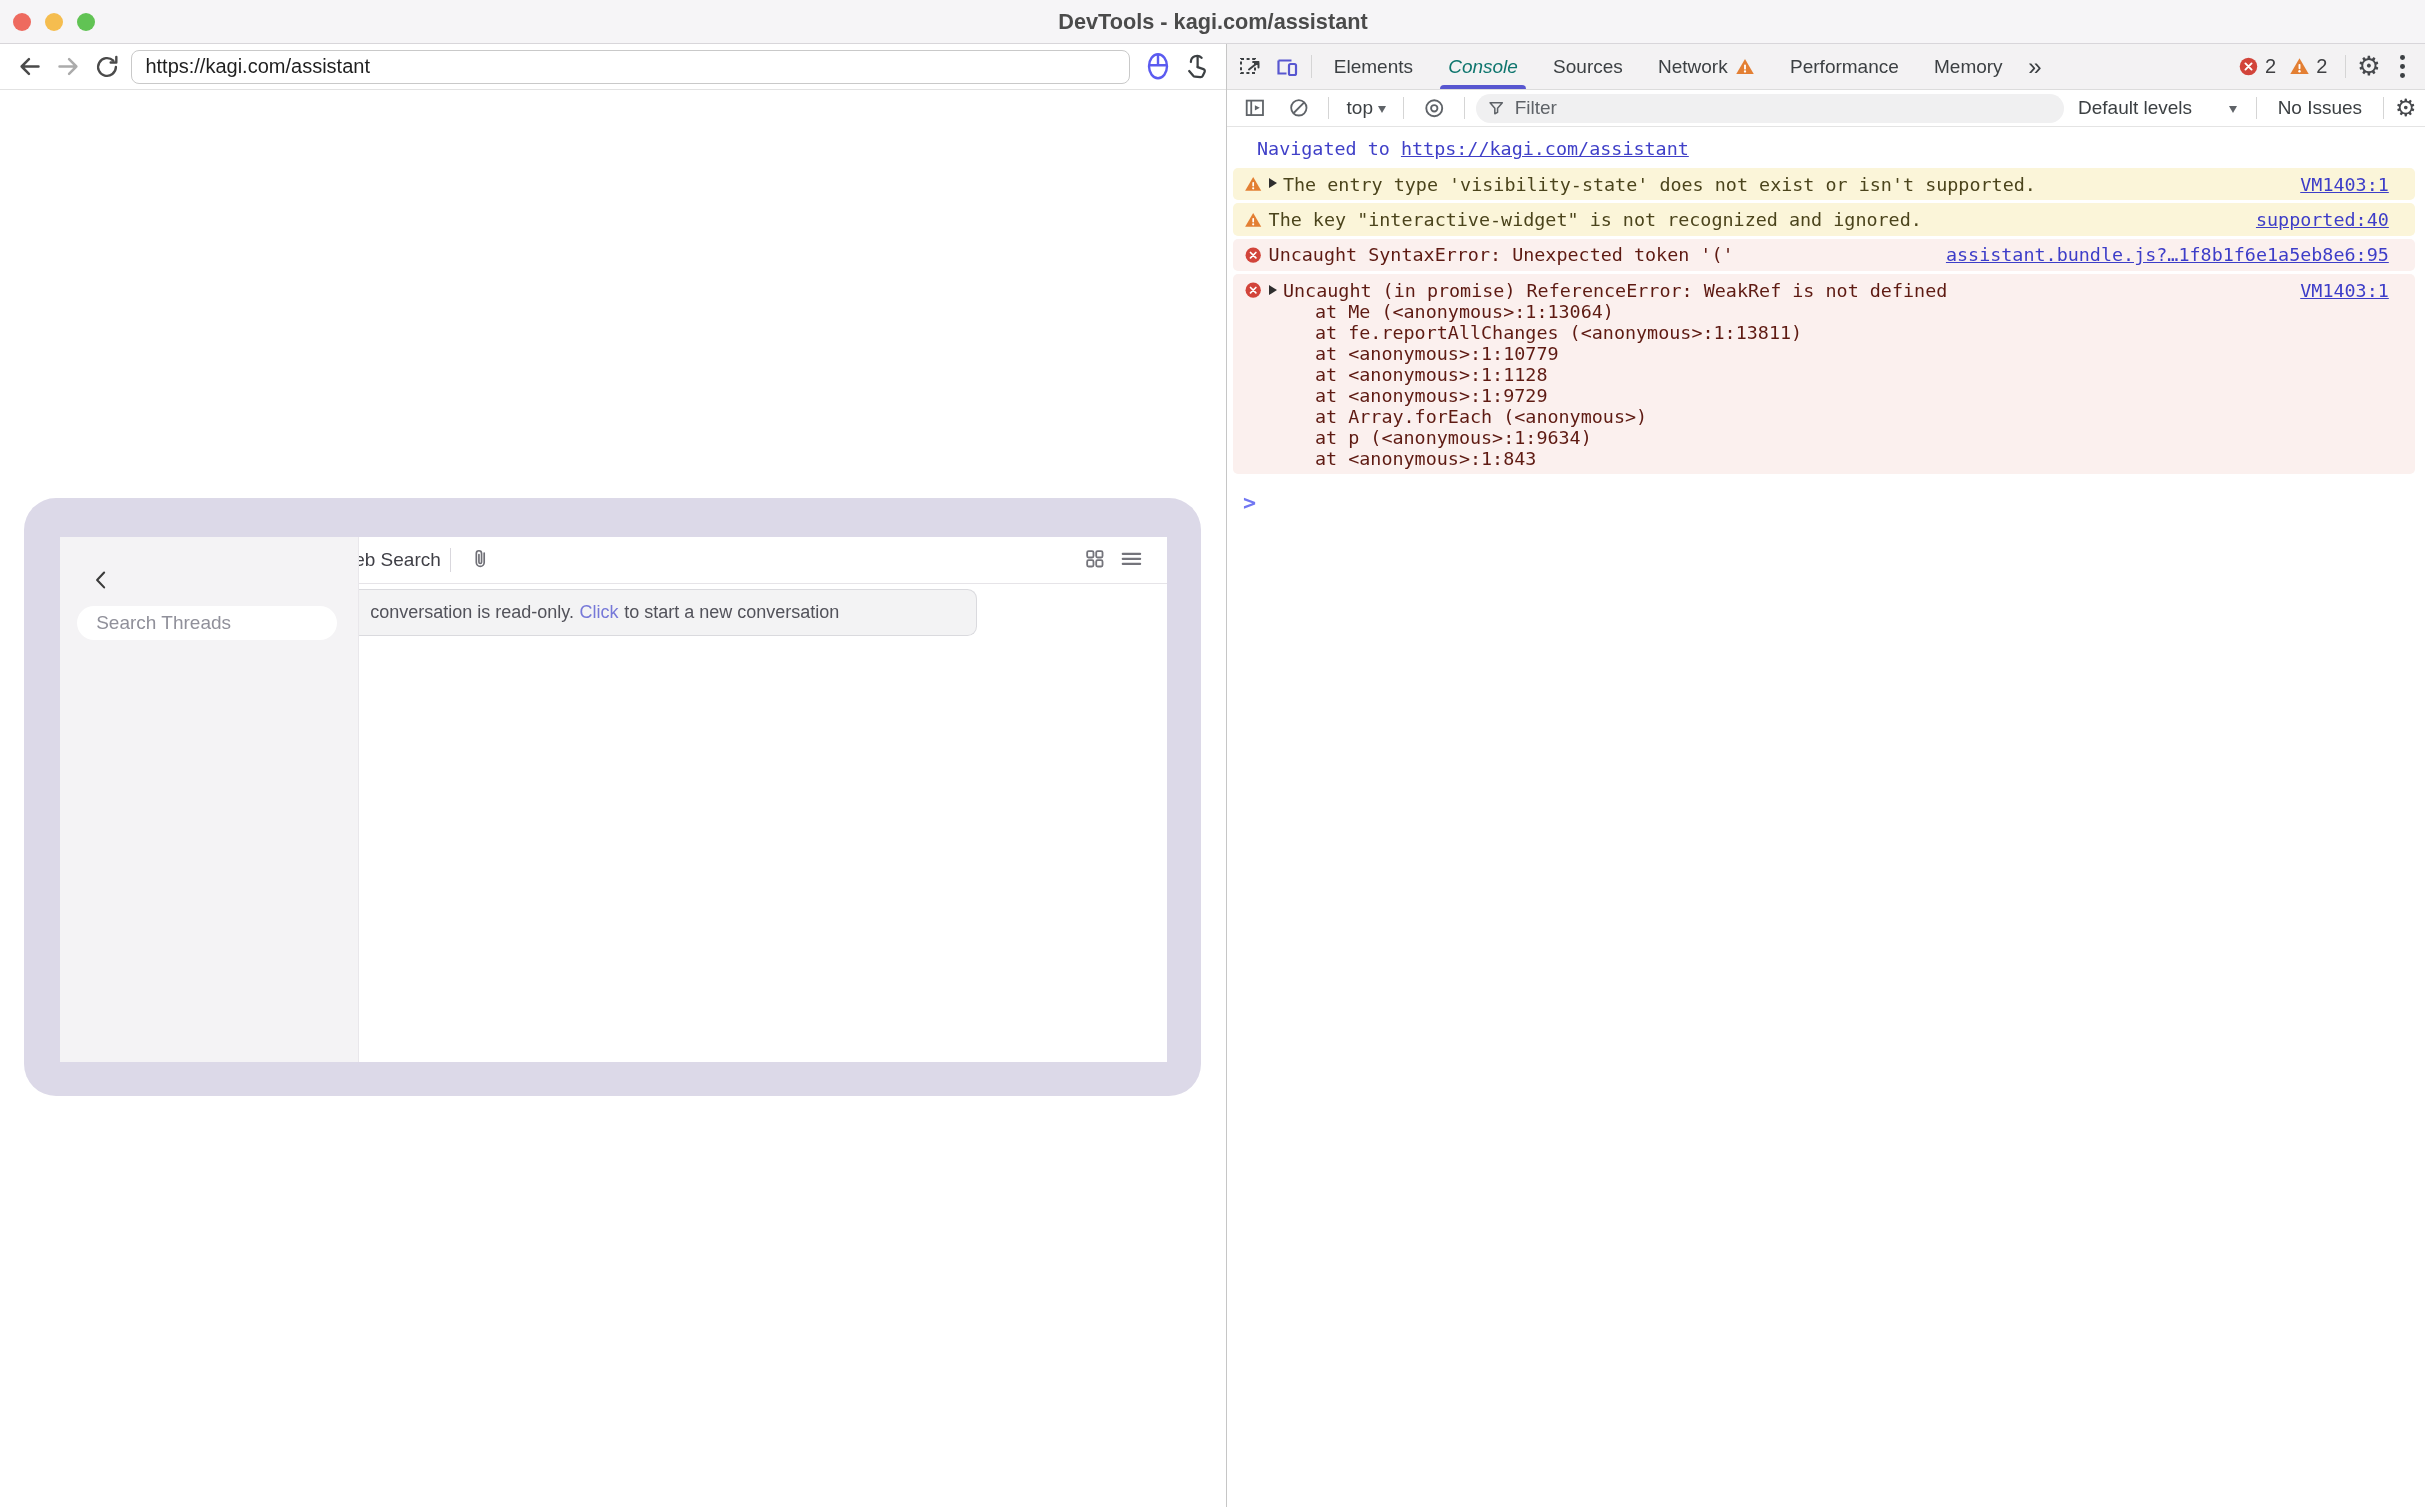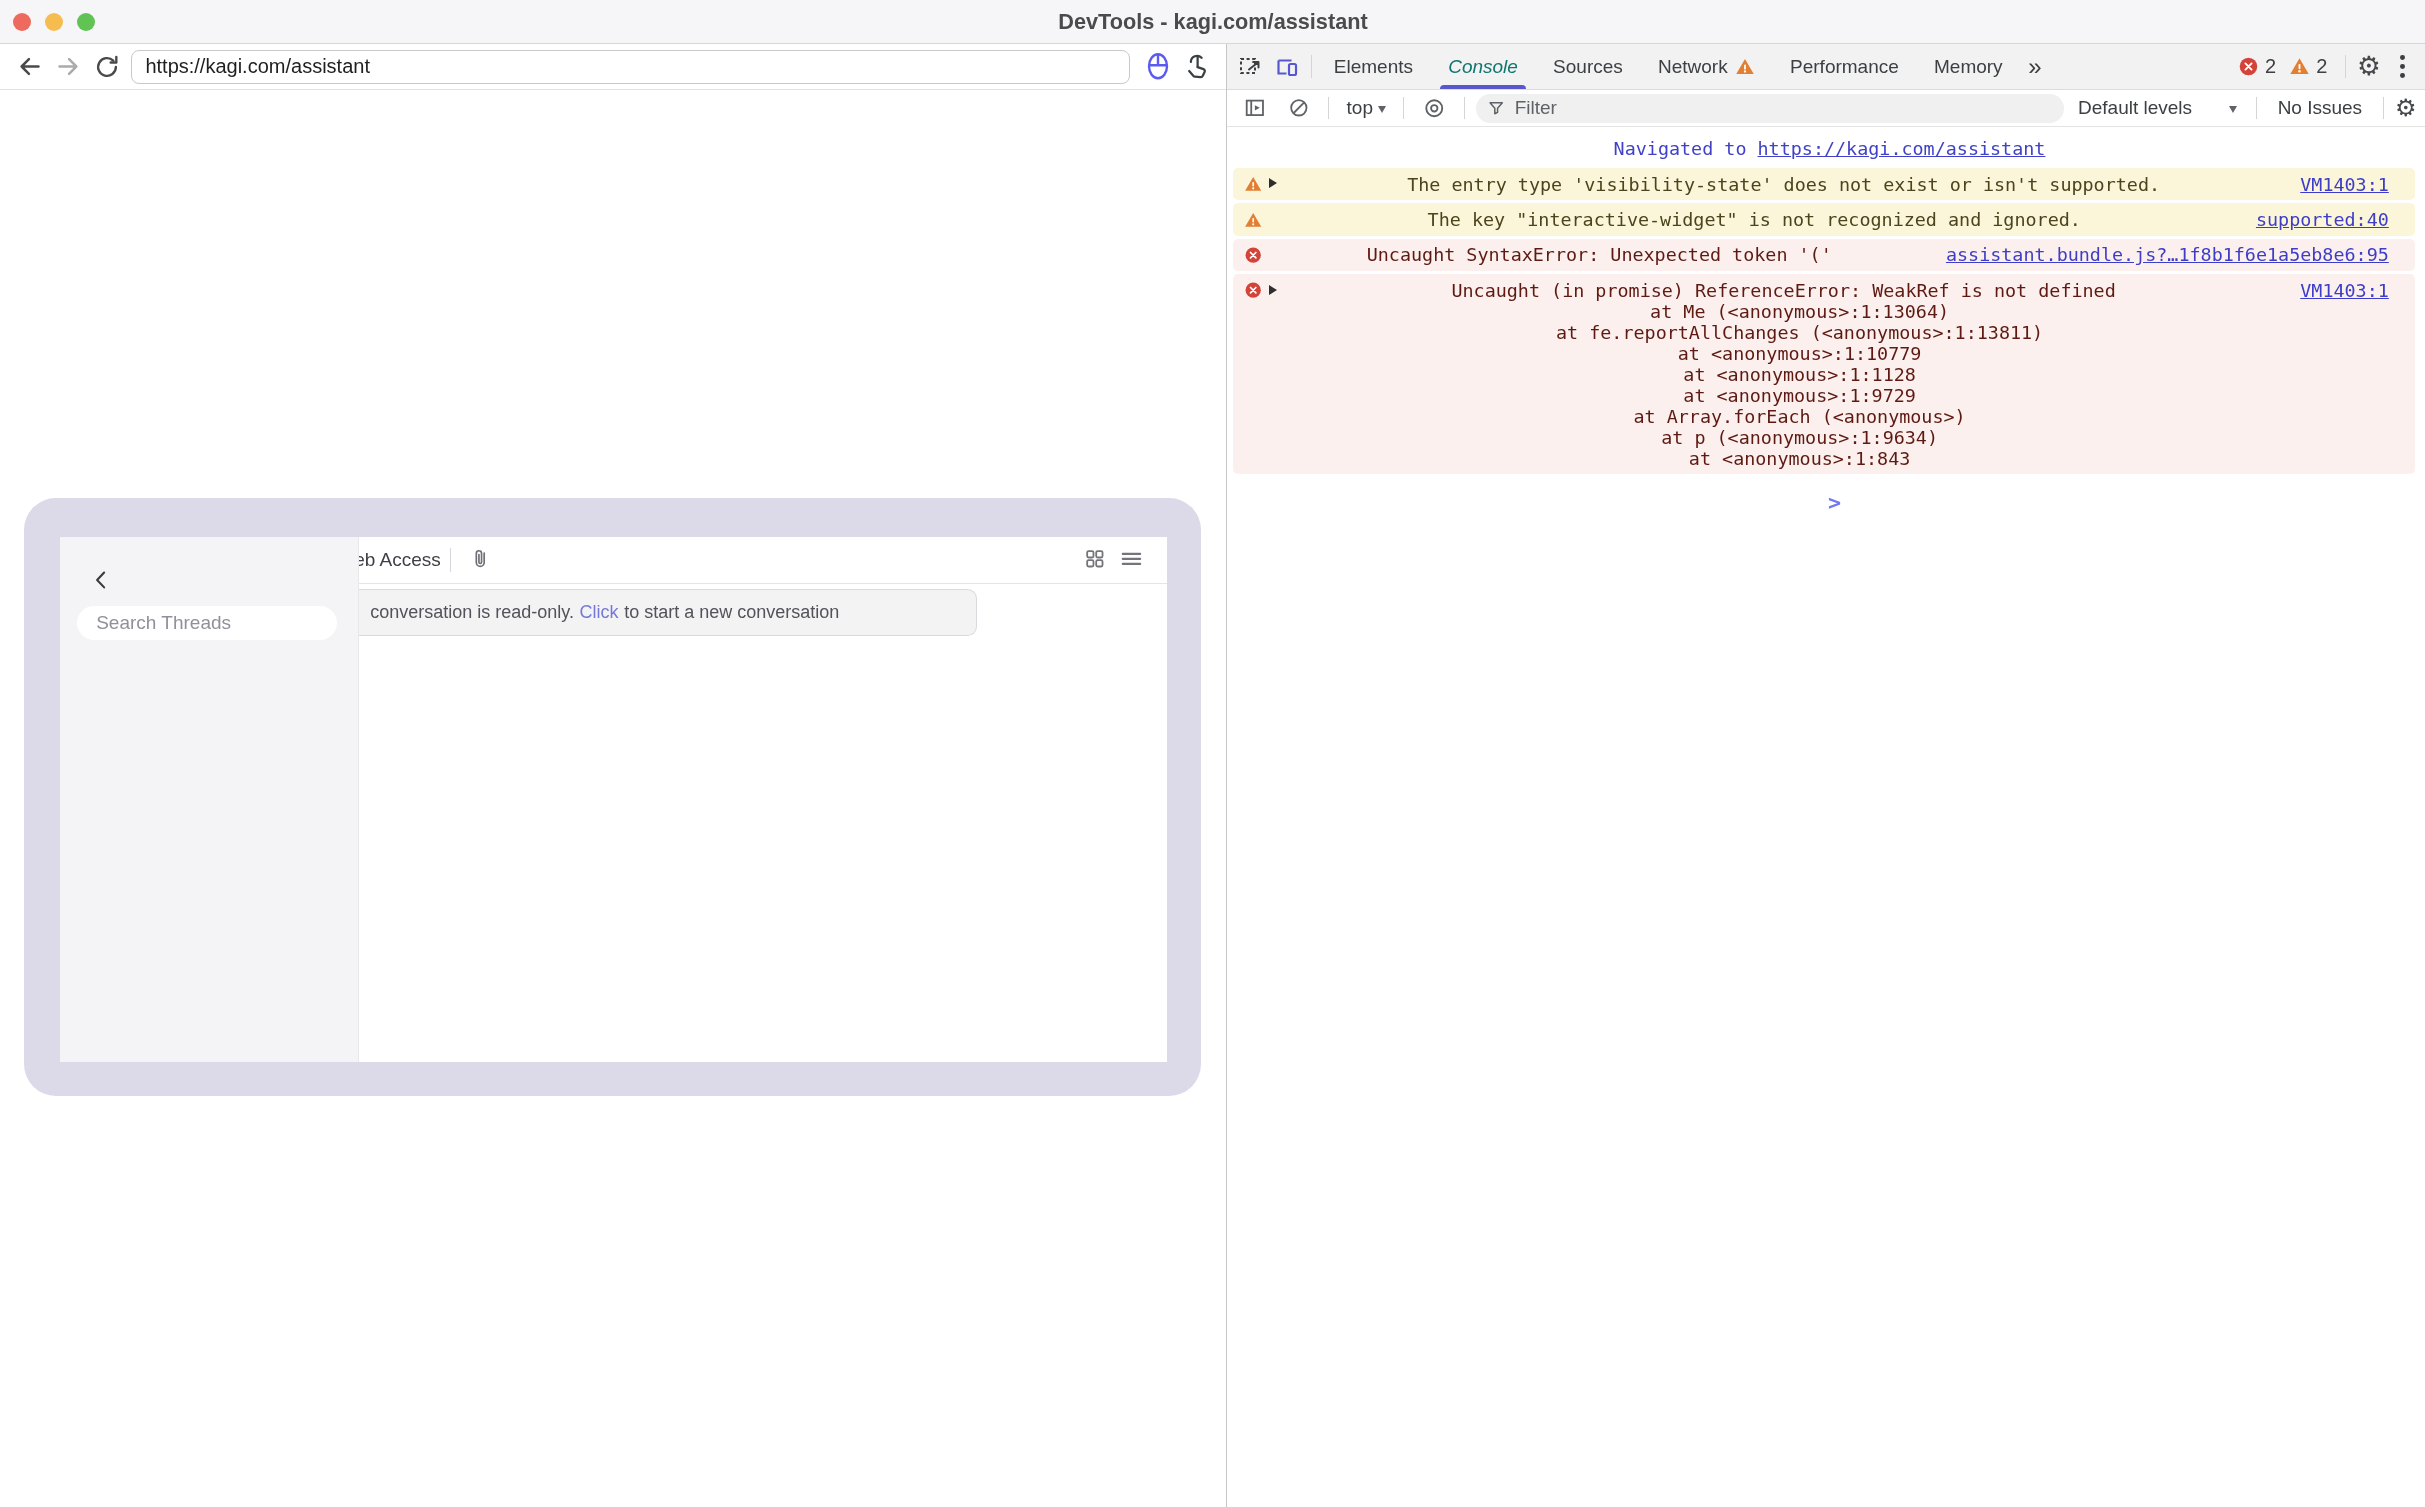--- a/index.html
+++ b/index.html
@@ -41,21 +41,21 @@
   .ph-title { font-size:19px; color:#3f3f46; margin-left:-4.8px; white-space:nowrap; }
   .ph-sep { width:0.8px; height:24px; background:#d9d7dd; margin:0 17.6px 0 9.6px; }
   .ph-right { margin-left:auto; margin-right:24px; display:flex; align-items:center; gap:13px; }
   .banner { margin-top:4.8px; width:618px; height:47px; background:#f3f3f4; border:1.6px solid #dadade;
             border-left:none; border-radius:0 9.6px 9.6px 0; display:flex; align-items:center;
             padding-left:11.2px; font-size:18px; color:#52525a; }
   .banner .lnk { color:#7678d8; margin:0 5.6px; }
   .banner .post { white-space:nowrap; }
 
   
-  .devtools-pane { flex:1; display:flex; flex-direction:column; background:#fff; min-width:0;text-align:center; }
+  .devtools-pane { flex:1; display:flex; flex-direction:column; background:#fff; min-width:0; }
   .dt-tabbar { height:46px; background:#f3f2f3; border-bottom:0.8px solid #dcdcdc; display:flex;
                align-items:stretch; padding-left:4.8px; font-size:19px; color:#3c4043; flex:none; }
   .tb-icon { width:37px; display:flex; align-items:center; justify-content:center; flex:none; }
   .vsep { width:0.8px; height:22.5px; background:#d5d5d5; align-self:center; margin:0 4.8px; flex:none; }
   .dt-tab { padding:0 17.6px; display:flex; align-items:center; gap:7.2px; position:relative; white-space:nowrap; }
   .dt-tab.active { color:#0f766e;font-style:italic; }
   .dt-tab.active::after { content:""; position:absolute; left:9.6px; right:9.6px; bottom:0; height:4px;
                           background:#5857d0; border-radius:4px 4px 0 0; }
   .tab-spacer { flex:1; }
   .badge-group { display:flex; align-items:center; gap:6.4px; padding-right:8px; }
@@ -152,21 +152,21 @@
               <div class="search-pill">
                 <svg width="17.6" height="17.6" viewBox="0 0 24 24" fill="none" stroke="#9a9aa2" stroke-width="2">
                     <circle cx="10.5" cy="10.5" r="6"></circle>
                     <path d="M15 15l4.5 4.5" stroke-linecap="round"></path>
                   </svg>
                 <input placeholder="Search Threads" style="">
               </div>
             </div>
             <div class="page-main">
               <div class="page-header">
-                <span class="ph-title">eb Access</span>
+                <span class="ph-title">eb Search</span>
                 <span class="ph-sep"></span>
                 <span>
                   <svg width="22.5" height="22.5" viewBox="0 0 24 24" fill="none" stroke="#6f6f76" stroke-width="1.8" stroke-linecap="round">
                       <path d="M16.2 6.5v10a4.2 4.2 0 0 1-8.4 0V6.8a2.8 2.8 0 0 1 5.6 0v9.4a1.4 1.4 0 0 1-2.8 0V8"></path>
                     </svg>
                 </span>
                 <span class="ph-right">
                   <span>
                     <svg width="21.7" height="21.7" viewBox="0 0 24 24" fill="none" stroke="#74747b" stroke-width="2">
                         <rect x="3.5" y="3.5" width="7" height="7" rx="1.6"></rect>

